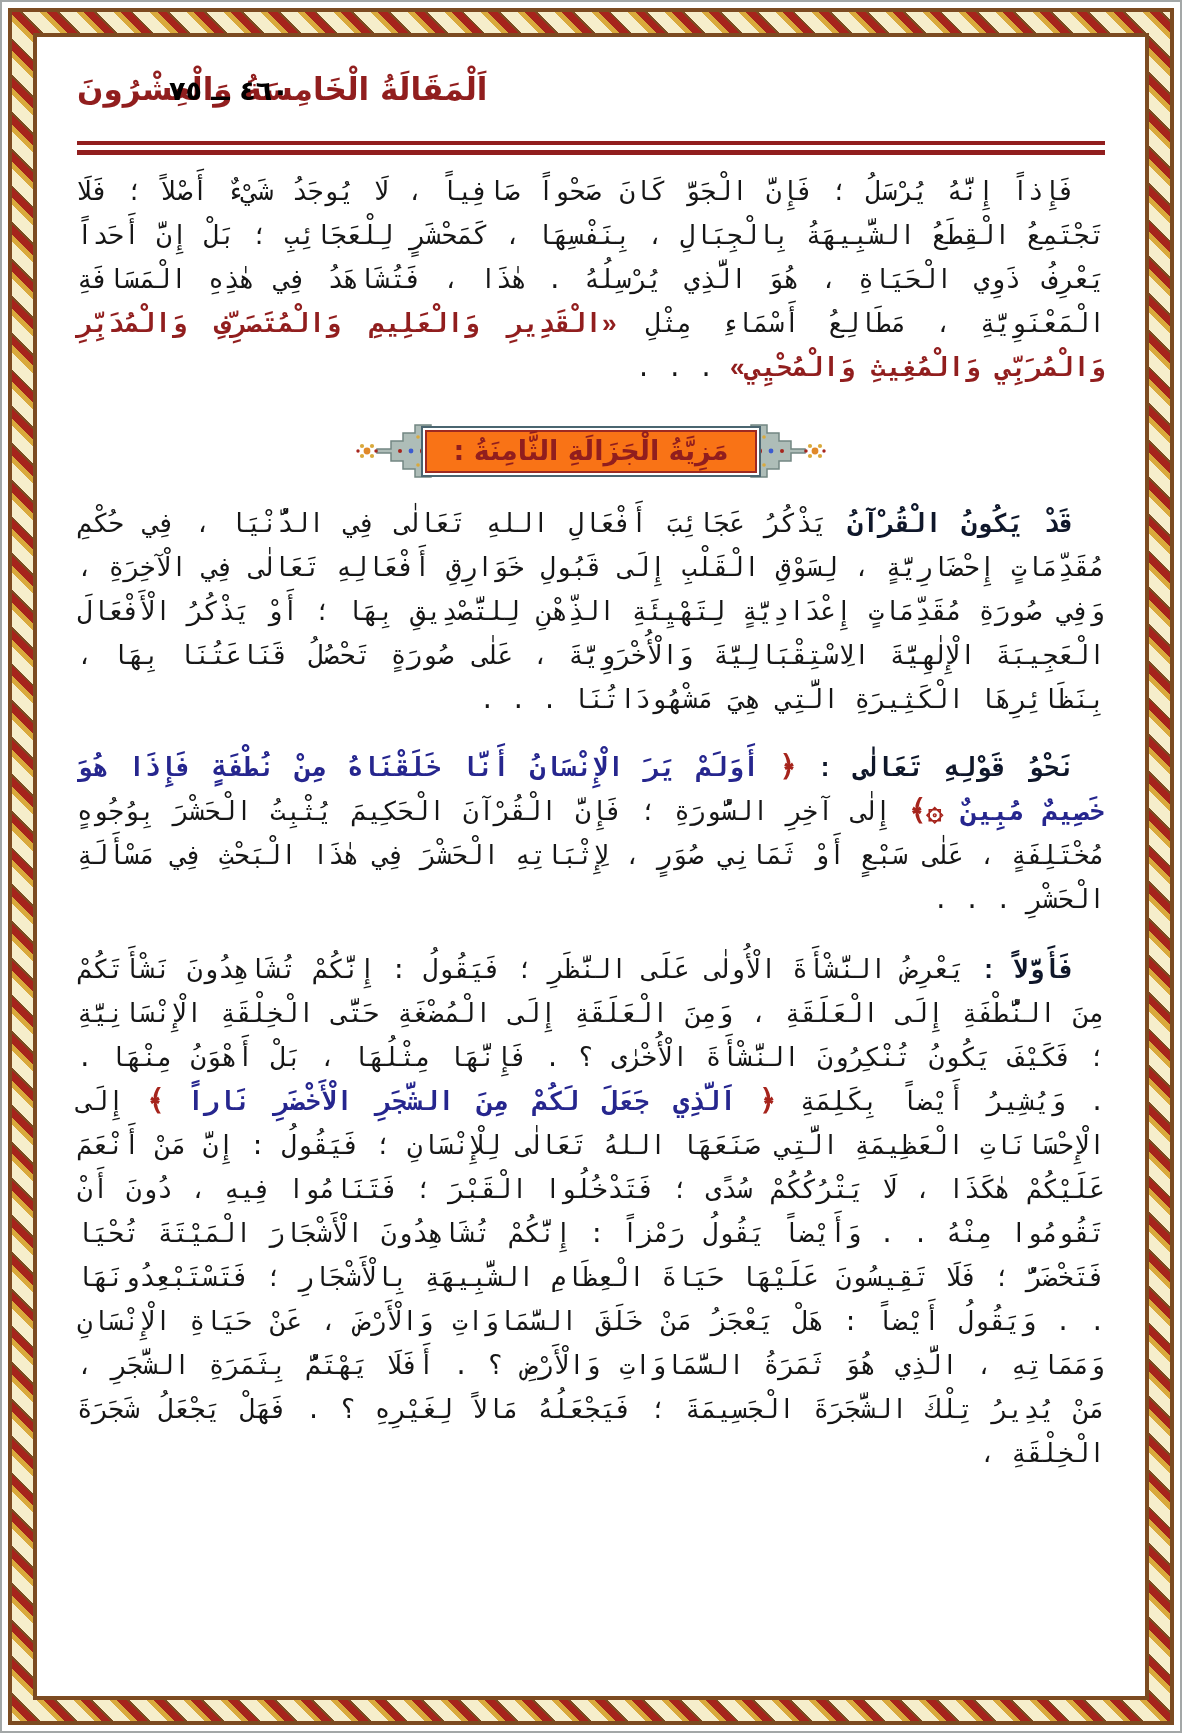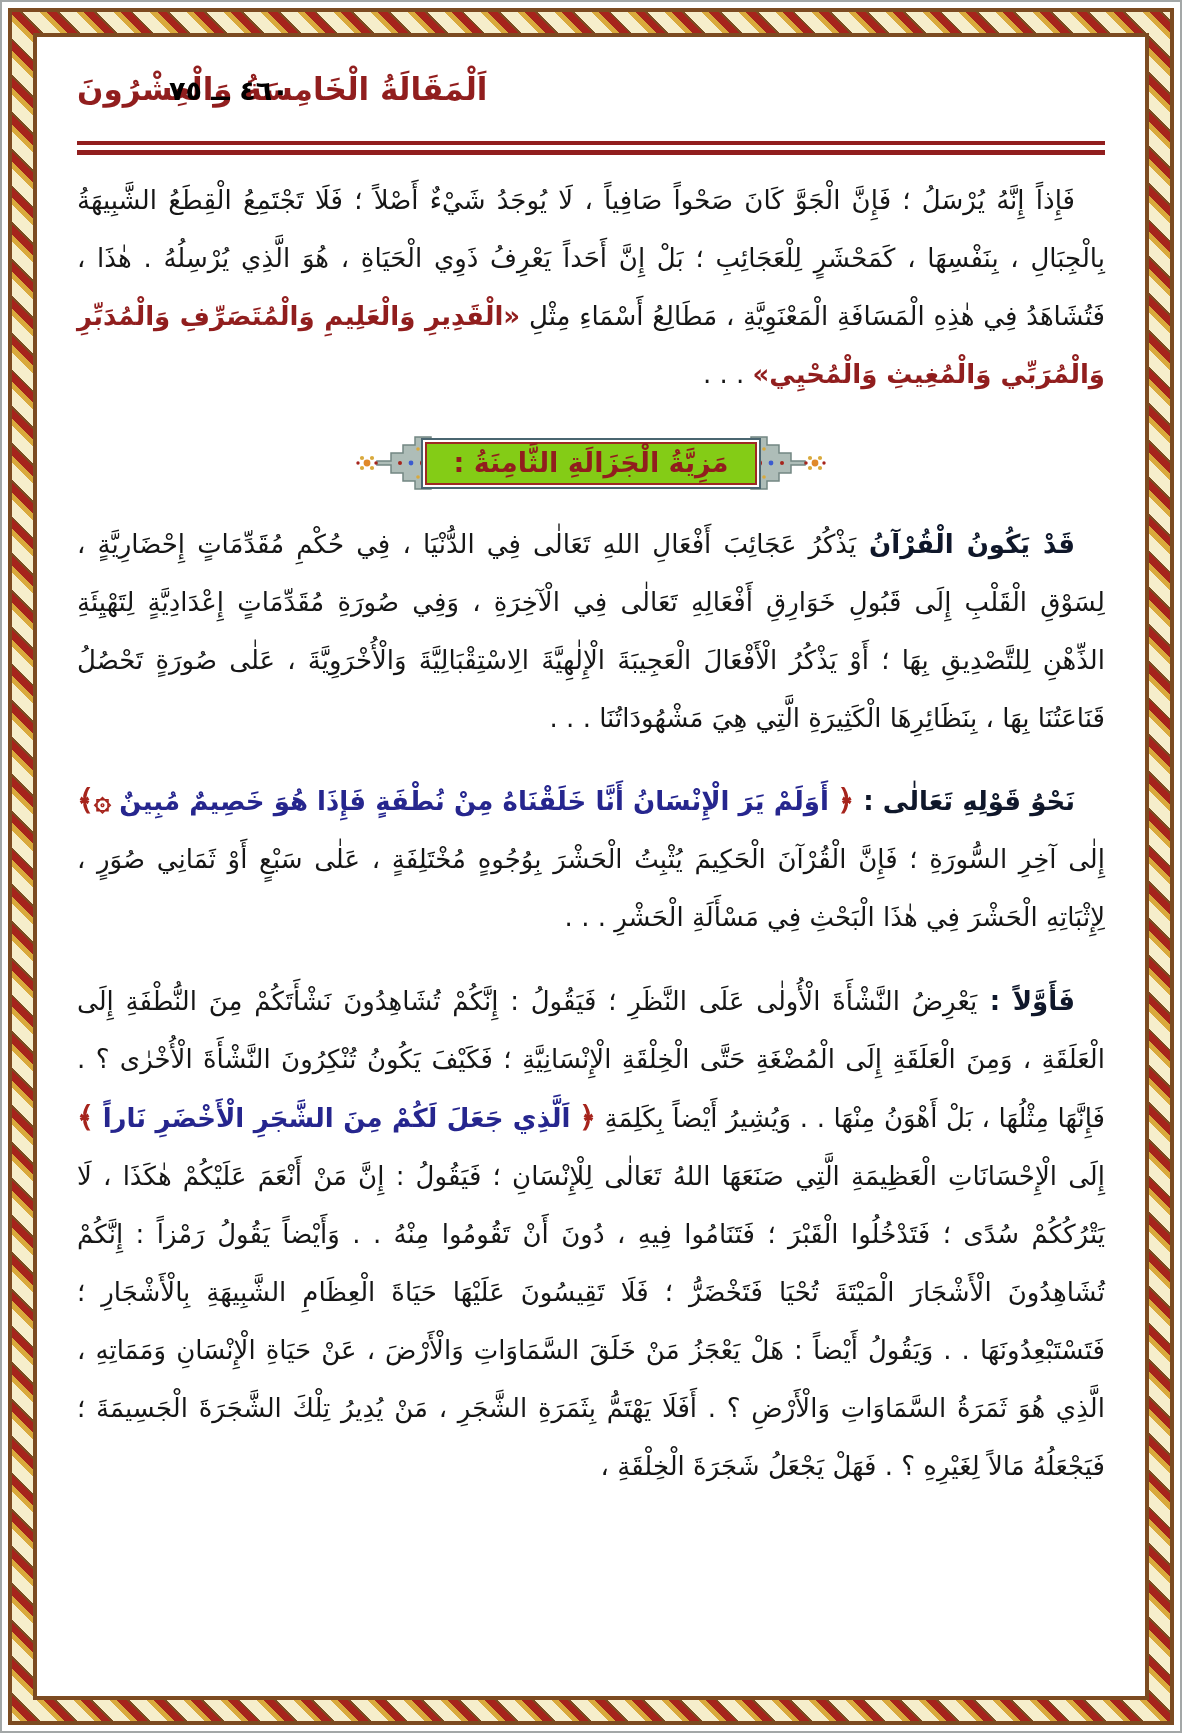--- a/index.html
+++ b/index.html
@@ -28,36 +28,36 @@
   .page-number{
     position:absolute;top:12px;left:92px;
     font-size:27px;font-weight:bold;color:#000000;direction:rtl;
   }
   .double-rule{
     margin-top:14px;height:5px;
     border-top:4px solid #911e1e;border-bottom:5px solid #911e1e;
   }
   
   .body-text p{
-    margin:16px 0 0;font-size:26px;line-height:58px;
-    text-align:justify;text-justify:inter-word;text-indent:30px;
+    margin:16px 0 0;font-size:26px;line-height:44px;
+    text-align:justify;text-justify:inter-word;text-indent:30px;font-family:Liberation Mono, monospace;
   }
   .body-text p.para-verse{margin-top:24px;}
   .body-text p.para-first-proof{margin-top:26px;}
   .seg-red{color:#911e1e;font-weight:bold;}
   .seg-opener{color:#0f172a;font-weight:bold;}
   .seg-verse{color:#26268e;font-weight:bold;}
   .seg-bracket{color:#a6241c;font-weight:bold;font-size:29px;}
   
   .heading-row{
     display:flex;align-items:center;justify-content:center;
     margin:24px auto 4px;height:72px;
   }
   .heading-box{
-    position:relative;z-index:2;background:#84cc16;
+    position:relative;z-index:2;background:#f97316;
     border:2px solid #4a6570;
     box-shadow:inset 0 0 0 2px #ffffff, inset 0 0 0 4px #9e2a22;
     padding:7px 30px 9px;
     font-size:27px;font-weight:bold;color:#911e1e;white-space:nowrap;
   }
   .orn{flex:0 0 auto;z-index:1;}
   .orn-right{margin-left:-12px;}
   .orn-left{margin-right:-12px;transform:scaleX(-1);}
 </style>
 </head>

